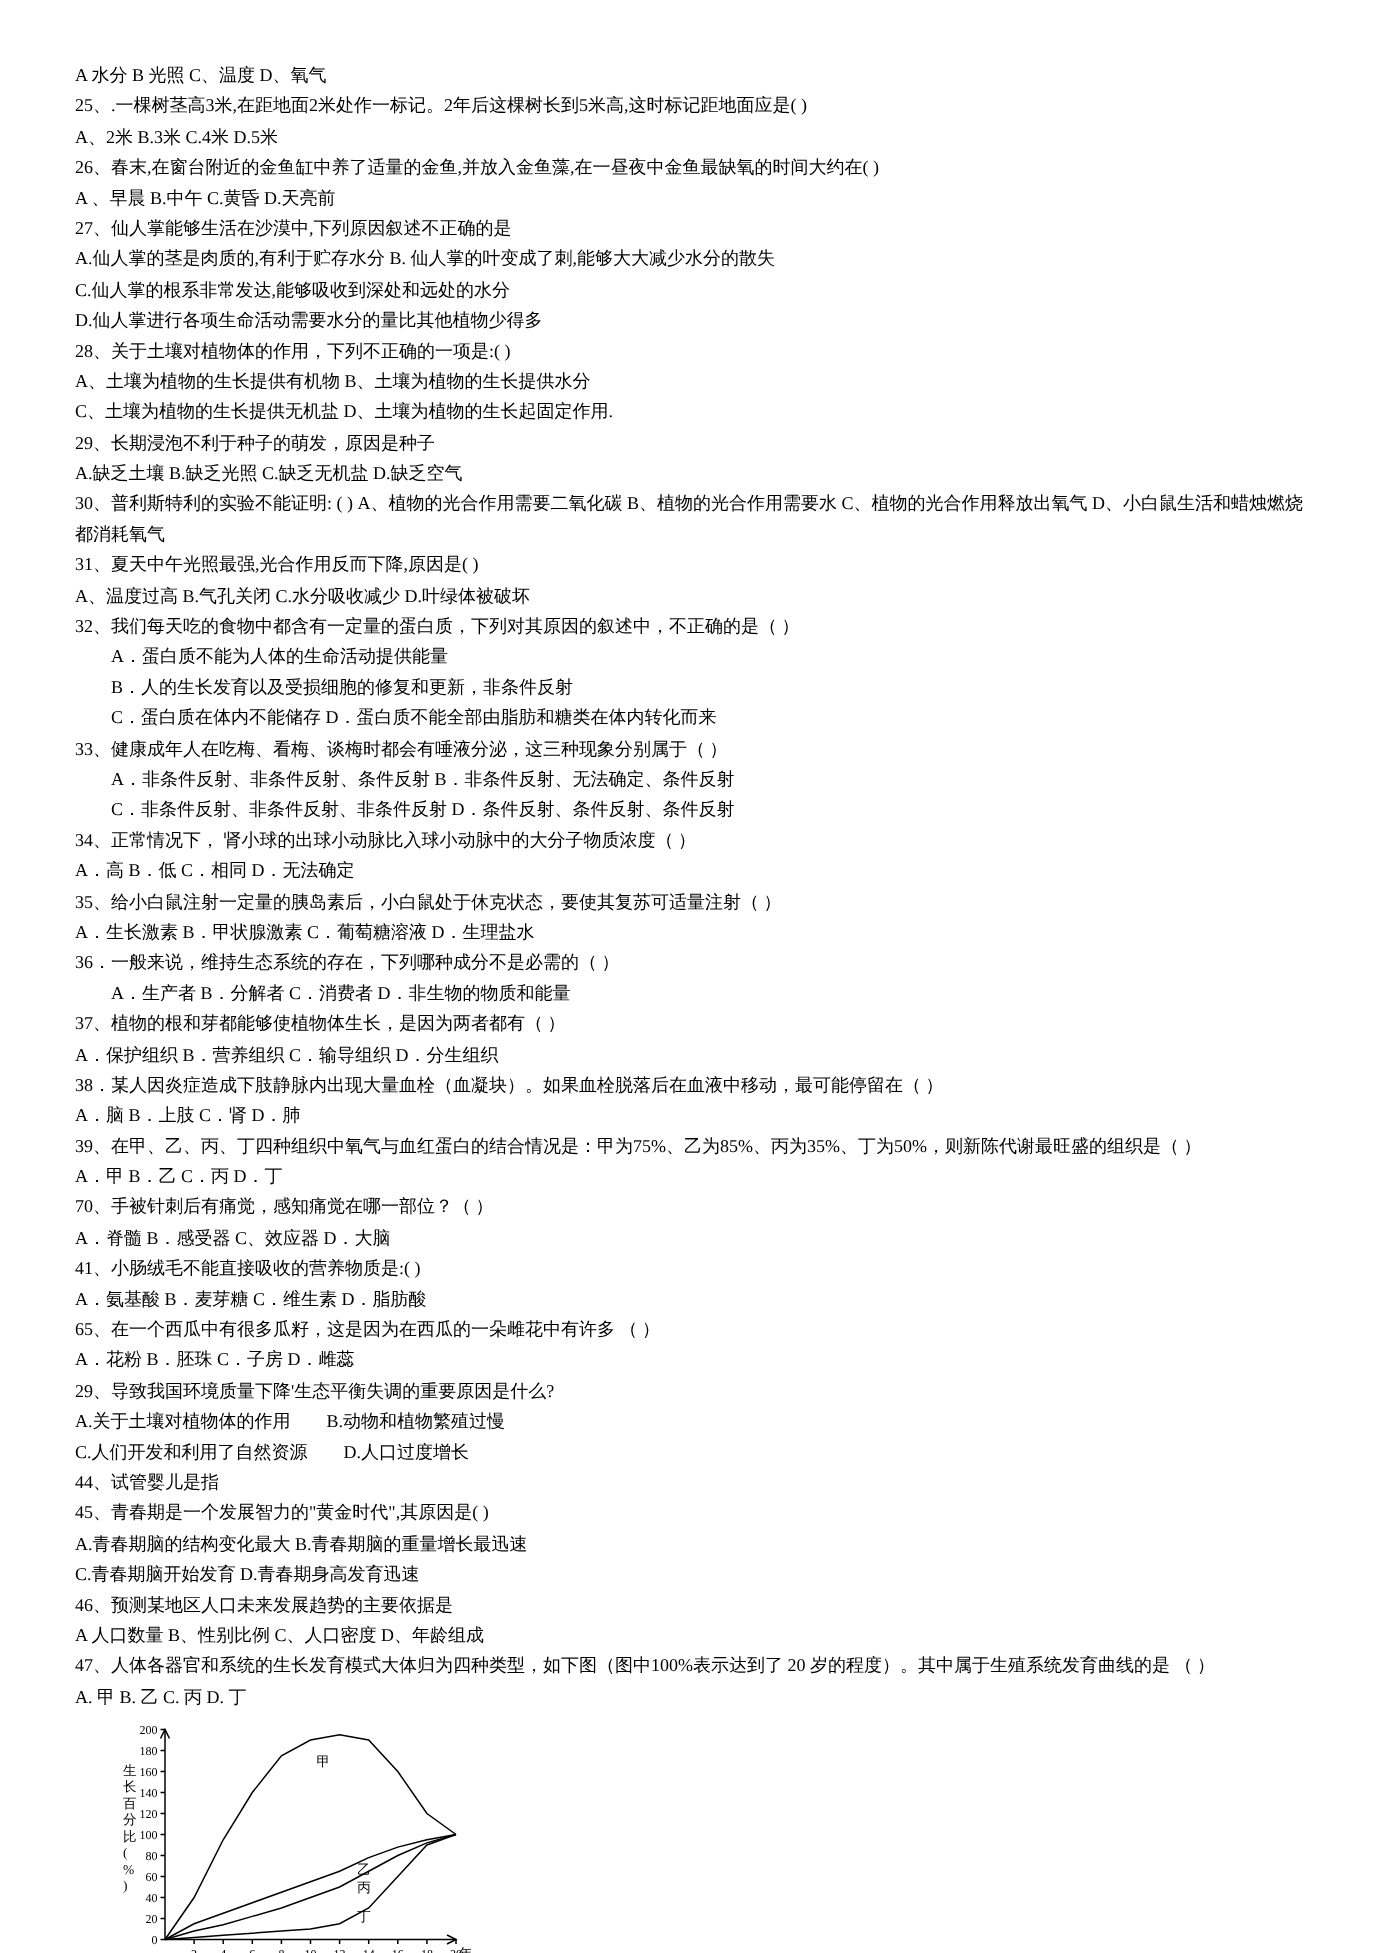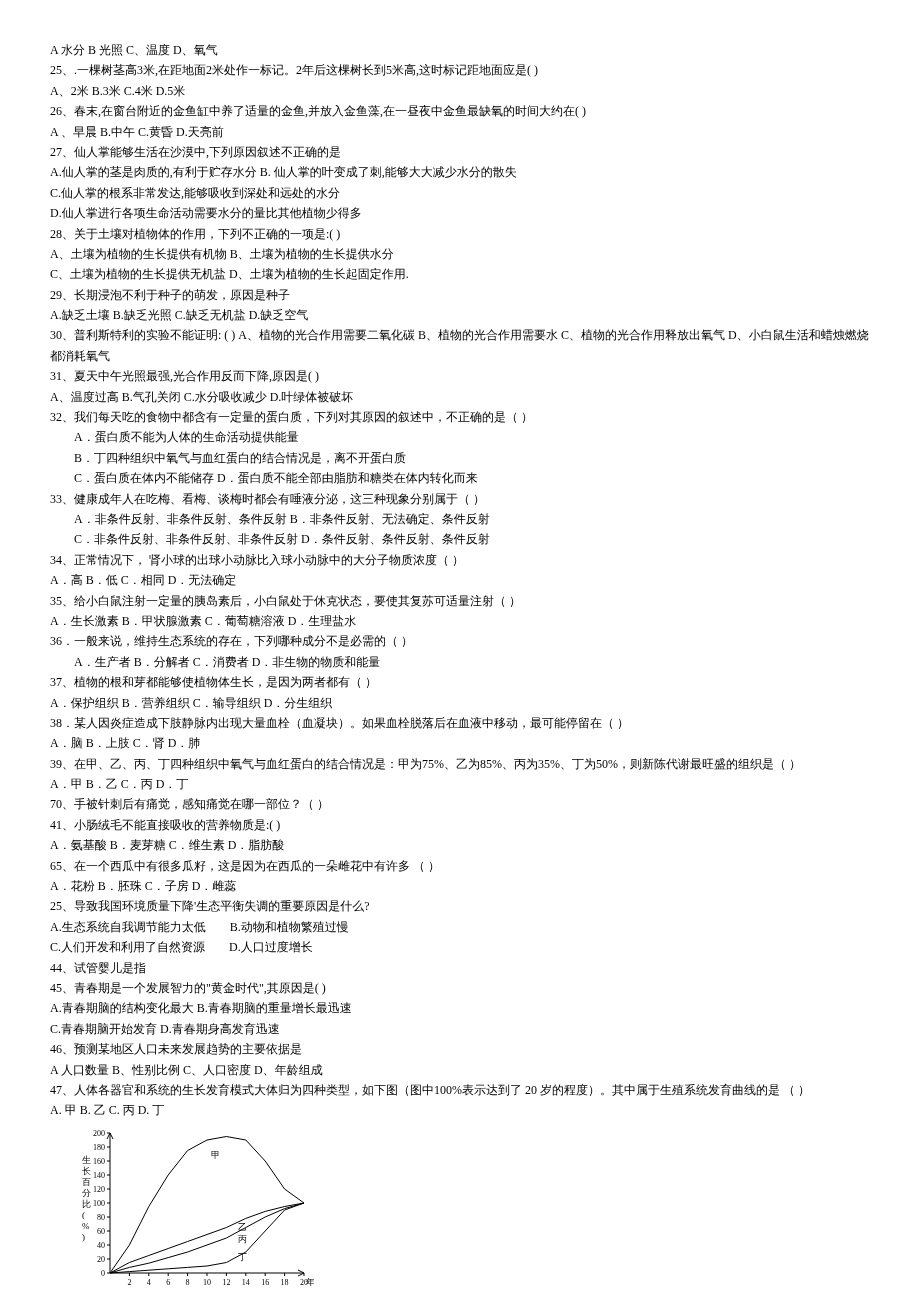--- a/index.html
+++ b/index.html
@@ -34,44 +34,45 @@
     <p class="line">28、关于土壤对植物体的作用，下列不正确的一项是:(  )</p>
     <p class="line">A、土壤为植物的生长提供有机物 B、土壤为植物的生长提供水分</p>
     <p class="line">C、土壤为植物的生长提供无机盐 D、土壤为植物的生长起固定作用.</p>
     <p class="line">29、长期浸泡不利于种子的萌发，原因是种子</p>
     <p class="line">A.缺乏土壤 B.缺乏光照 C.缺乏无机盐 D.缺乏空气</p>
     <p class="line">30、普利斯特利的实验不能证明:  (  ) A、植物的光合作用需要二氧化碳 B、植物的光合作用需要水 C、植物的光合作用释放出氧气 D、小白鼠生活和蜡烛燃烧都消耗氧气</p>
     <p class="line">31、夏天中午光照最强,光合作用反而下降,原因是( )</p>
     <p class="line">A、温度过高 B.气孔关闭 C.水分吸收减少 D.叶绿体被破坏</p>
     <p class="line">32、我们每天吃的食物中都含有一定量的蛋白质，下列对其原因的叙述中，不正确的是（    ）</p>
     <p class="line indent">A．蛋白质不能为人体的生命活动提供能量</p>
-    <p class="line indent">B．丁四种组织中氧气与血红蛋白的结合情况是，离不开蛋白质</p>
+    <p class="line indent">B．人的生长发育以及受损细胞的修复和更新，非条件反射</p>
     <p class="line indent">C．蛋白质在体内不能储存   D．蛋白质不能全部由脂肪和糖类在体内转化而来</p>
     <p class="line">33、健康成年人在吃梅、看梅、谈梅时都会有唾液分泌，这三种现象分别属于（    ）</p>
     <p class="line indent">A．非条件反射、非条件反射、条件反射 B．非条件反射、无法确定、条件反射</p>
     <p class="line indent">C．非条件反射、非条件反射、非条件反射 D．条件反射、条件反射、条件反射</p>
     <p class="line">34、正常情况下，  肾小球的出球小动脉比入球小动脉中的大分子物质浓度（    ）</p>
     <p class="line">A．高         B．低         C．相同       D．无法确定</p>
     <p class="line">35、给小白鼠注射一定量的胰岛素后，小白鼠处于休克状态，要使其复苏可适量注射（    ）</p>
     <p class="line">A．生长激素       B．甲状腺激素       C．葡萄糖溶液      D．生理盐水</p>
     <p class="line">36．一般来说，维持生态系统的存在，下列哪种成分不是必需的（    ）</p>
     <p class="line indent">A．生产者       B．分解者       C．消费者       D．非生物的物质和能量</p>
     <p class="line">37、植物的根和芽都能够使植物体生长，是因为两者都有（    ）</p>
     <p class="line">A．保护组织       B．营养组织       C．输导组织      D．分生组织</p>
     <p class="line">38．某人因炎症造成下肢静脉内出现大量血栓（血凝块）。如果血栓脱落后在血液中移动，最可能停留在（    ）</p>
     <p class="line">A．脑           B．上肢           C．肾           D．肺</p>
     <p class="line">39、在甲、乙、丙、丁四种组织中氧气与血红蛋白的结合情况是：甲为75%、乙为85%、丙为35%、丁为50%，则新陈代谢最旺盛的组织是（    ）</p>
     <p class="line">A．甲         B．乙         C．丙         D．丁</p>
     <p class="line">70、手被针刺后有痛觉，感知痛觉在哪一部位？（     ）</p>
+    <p class="line">A．脊髓           B．感受器                 C、效应器               D．大脑</p>
     <p class="line">41、小肠绒毛不能直接吸收的营养物质是:(  )</p>
     <p class="line">A．氨基酸       B．麦芽糖       C．维生素      D．脂肪酸</p>
     <p class="line">65、在一个西瓜中有很多瓜籽，这是因为在西瓜的一朵雌花中有许多  （    ）</p>
     <p class="line"> A．花粉         B．胚珠         C．子房         D．雌蕊</p>
-    <p class="line">25、导致我国环境质量下降'生态平衡失调的重要原因是什么?</p>
-    <p class="line">A.生态系统自我调节能力太低　　B.动物和植物繁殖过慢</p>
+    <p class="line">29、导致我国环境质量下降'生态平衡失调的重要原因是什么?</p>
+    <p class="line">A.关于土壤对植物体的作用　　B.动物和植物繁殖过慢</p>
     <p class="line">C.人们开发和利用了自然资源　　D.人口过度增长</p>
     <p class="line">44、试管婴儿是指</p>
     <p class="line">45、青春期是一个发展智力的"黄金时代",其原因是( )</p>
     <p class="line">A.青春期脑的结构变化最大 B.青春期脑的重量增长最迅速</p>
     <p class="line">C.青春期脑开始发育 D.青春期身高发育迅速</p>
     <p class="line">46、预测某地区人口未来发展趋势的主要依据是</p>
     <p class="line">A 人口数量  B、性别比例  C、人口密度  D、年龄组成</p>
     <p class="line">47、人体各器官和系统的生长发育模式大体归为四种类型，如下图（图中100%表示达到了 20 岁的程度）。其中属于生殖系统发育曲线的是 （  ）</p>
     <p class="line">A. 甲 B. 乙 C. 丙 D. 丁</p>
     <div class="chart-wrap">

